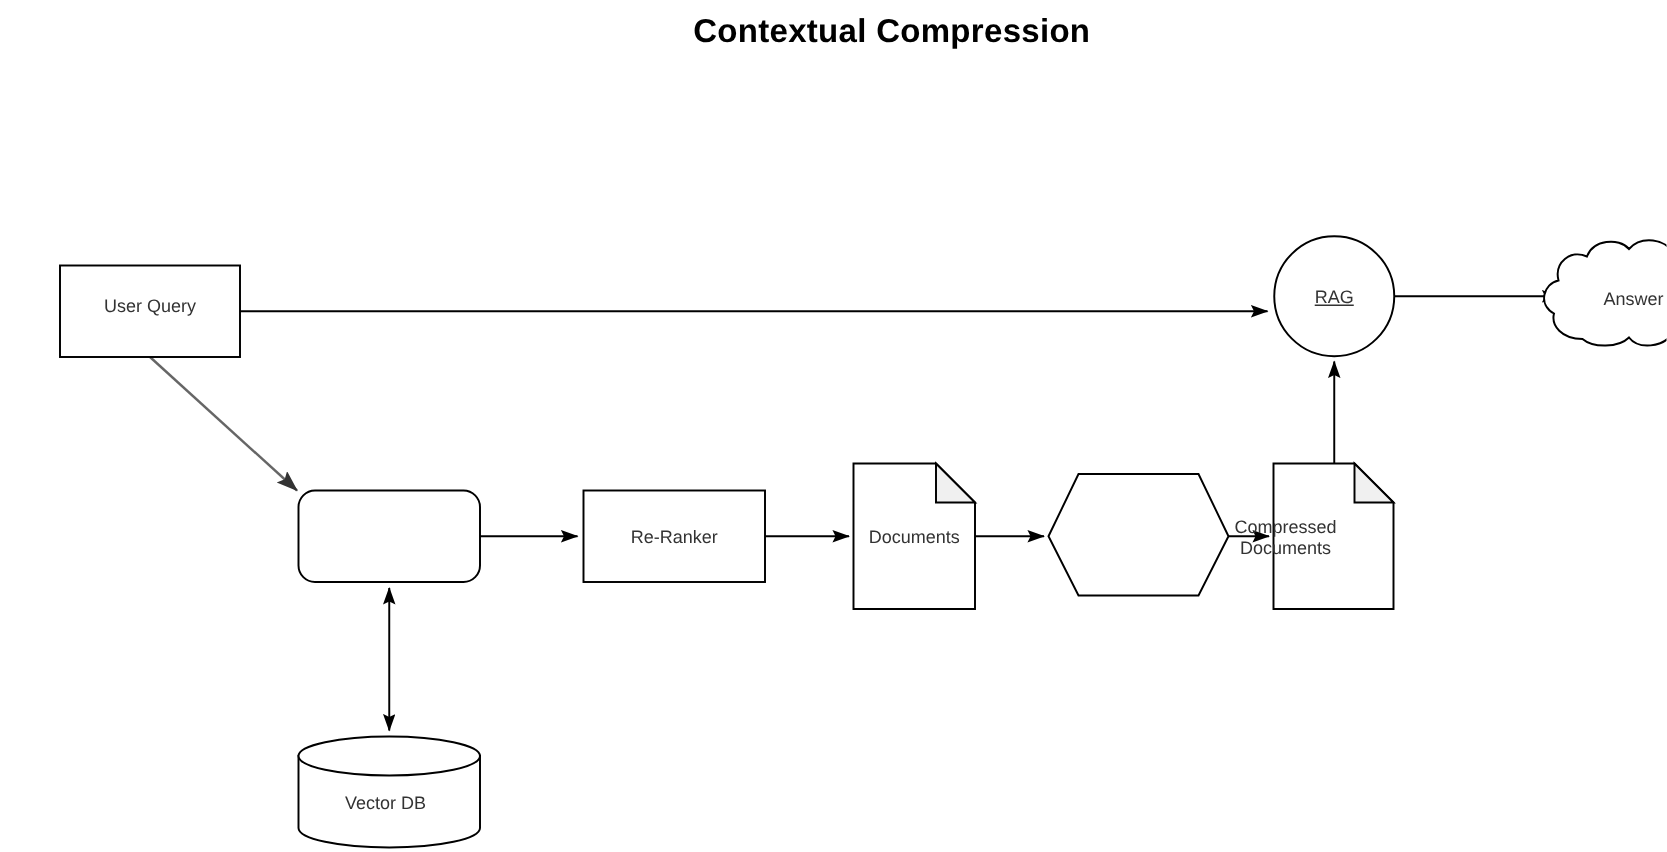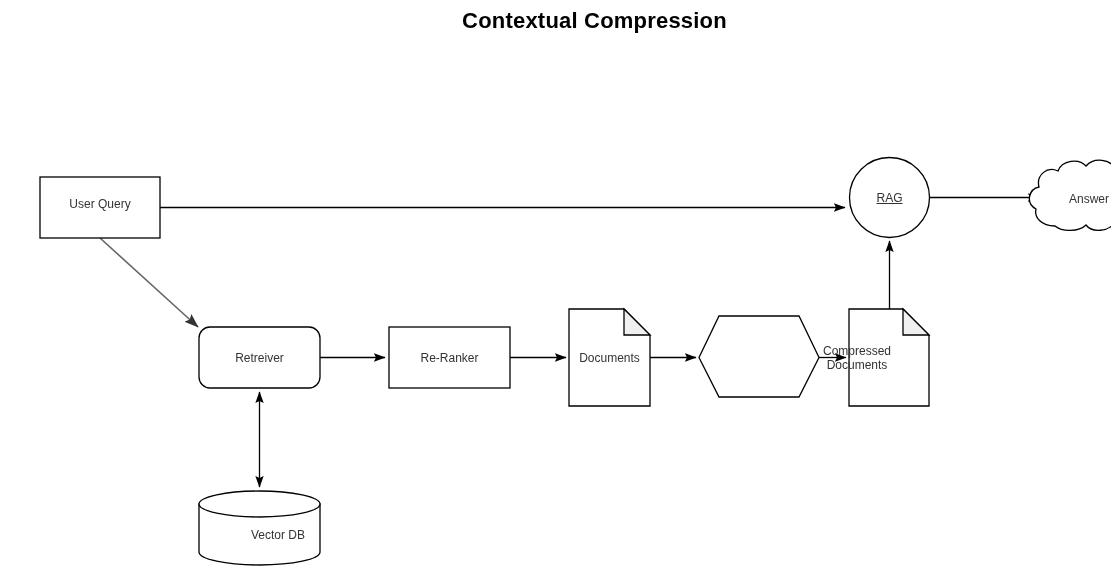--- a/index.html
+++ b/index.html
@@ -156,29 +156,28 @@
     </g>
 
     <g>
       <path d="M160,504 L160,552 C160,559.2 187,565 220.5,565 C254,565 281,559.2 281,552 L281,504 Z" fill="#ffffff" stroke="#000000" stroke-width="1.3"></path>
       <ellipse cx="220.5" cy="504" rx="60.5" ry="13" fill="#ffffff" stroke="#000000" stroke-width="1.3"></ellipse>
     </g>
   </svg>
 
   <div class="node-label" style="left:1px; top:177px; width:120px; height:54px;">User Query</div>
 
-  <div class="node-label" style="left:160px; top:327px; width:121px; height:61px;">Retreiver</div>
 
   <div class="node-label" style="left:350px; top:327px; width:121px; height:61px;border-radius:27px;">Re-Ranker</div>
 
   <div class="node-label" style="left:525px; top:327px; width:91px; height:61px;">Documents</div>
 
 
   <div class="node-label" style="left:775px; top:327px; width:86px; height:61px;">Compressed
 Documents</div>
 
   <div class="node-label" style="left:810px; top:157px; width:81px; height:81px;text-decoration:underline;">RAG</div>
 
   <div class="node-label" style="left:995px; top:164px; width:110px; height:70px;">Answer</div>
 
-  <div class="node-label" style="left:160px; top:510px; width:116px; height:50px;padding-left:21px;">Vector DB</div>
+  <div class="node-label" style="left:160px; top:510px; width:116px; height:50px;">Vector DB</div>
 
 </div>
 
 </body></html>

